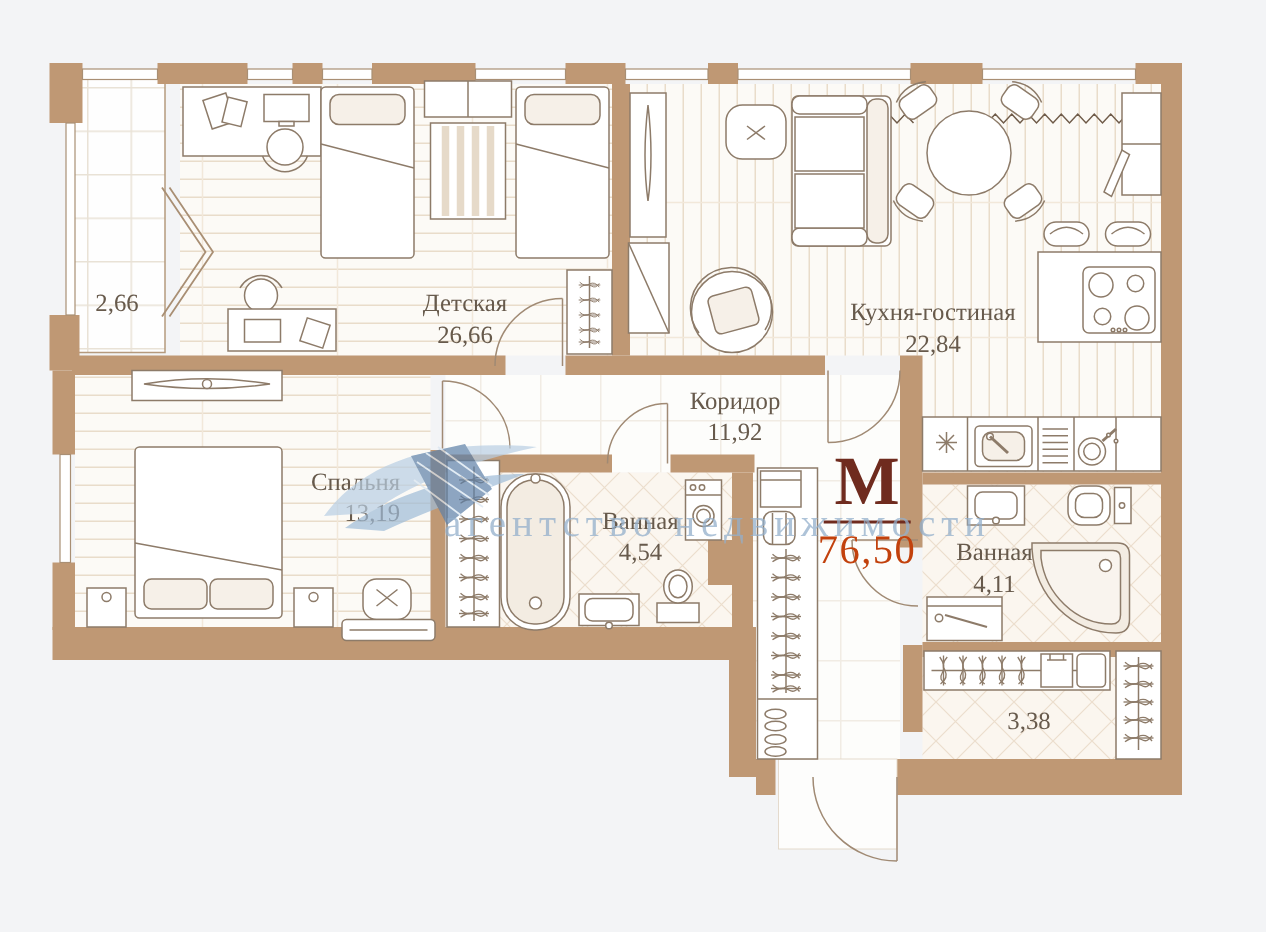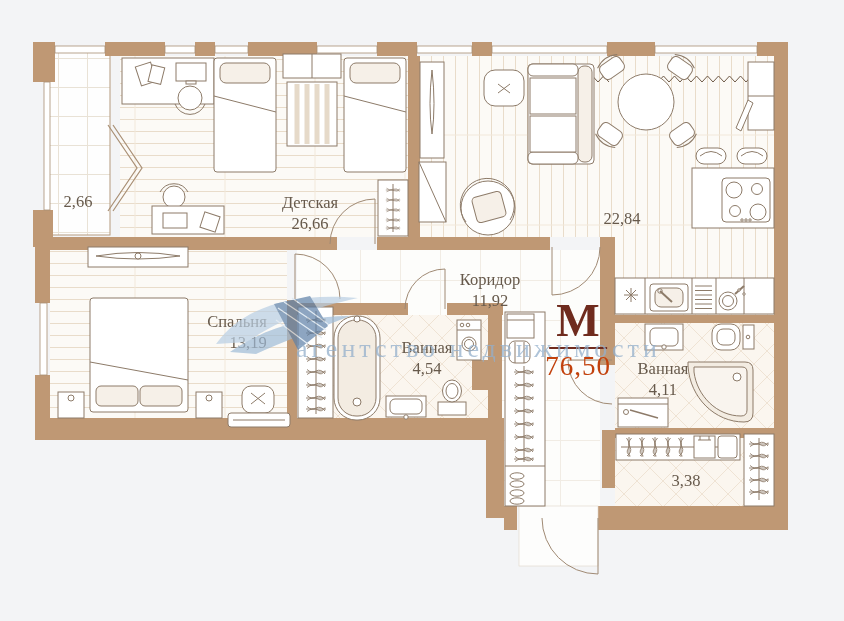--- a/index.html
+++ b/index.html
@@ -430,27 +430,28 @@
         <use href="#hg" transform="translate(759,492)"></use>
       </g>
     </g>
   </svg>
 
   <div class="rl" style="left:310px; top:190px;margin-top:23px;">
     <span>Детская</span>
     <span class="num">26,66</span>
   </div>
   <div class="rl" style="left:622px; top:219px;">
+    <span>Кухня-гостиная</span>
     <span class="num">22,84</span>
   </div>
   <div class="rl" style="left:237px; top:332px;text-align:right;">
     <span>Спальня</span>
     <span class="num">13,19</span>
   </div>
-  <div class="rl" style="left:490px; top:278px;margin-top:12px;">
+  <div class="rl" style="left:490px; top:278px;">
     <span>Коридор</span>
     <span class="num">11,92</span>
   </div>
   <div class="rl" style="left:427px; top:358px;">
     <span>Ванная</span>
     <span class="num">4,54</span>
   </div>
   <div class="rl" style="left:663px; top:379px;">
     <span>Ванная</span>
     <span class="num">4,11</span>

